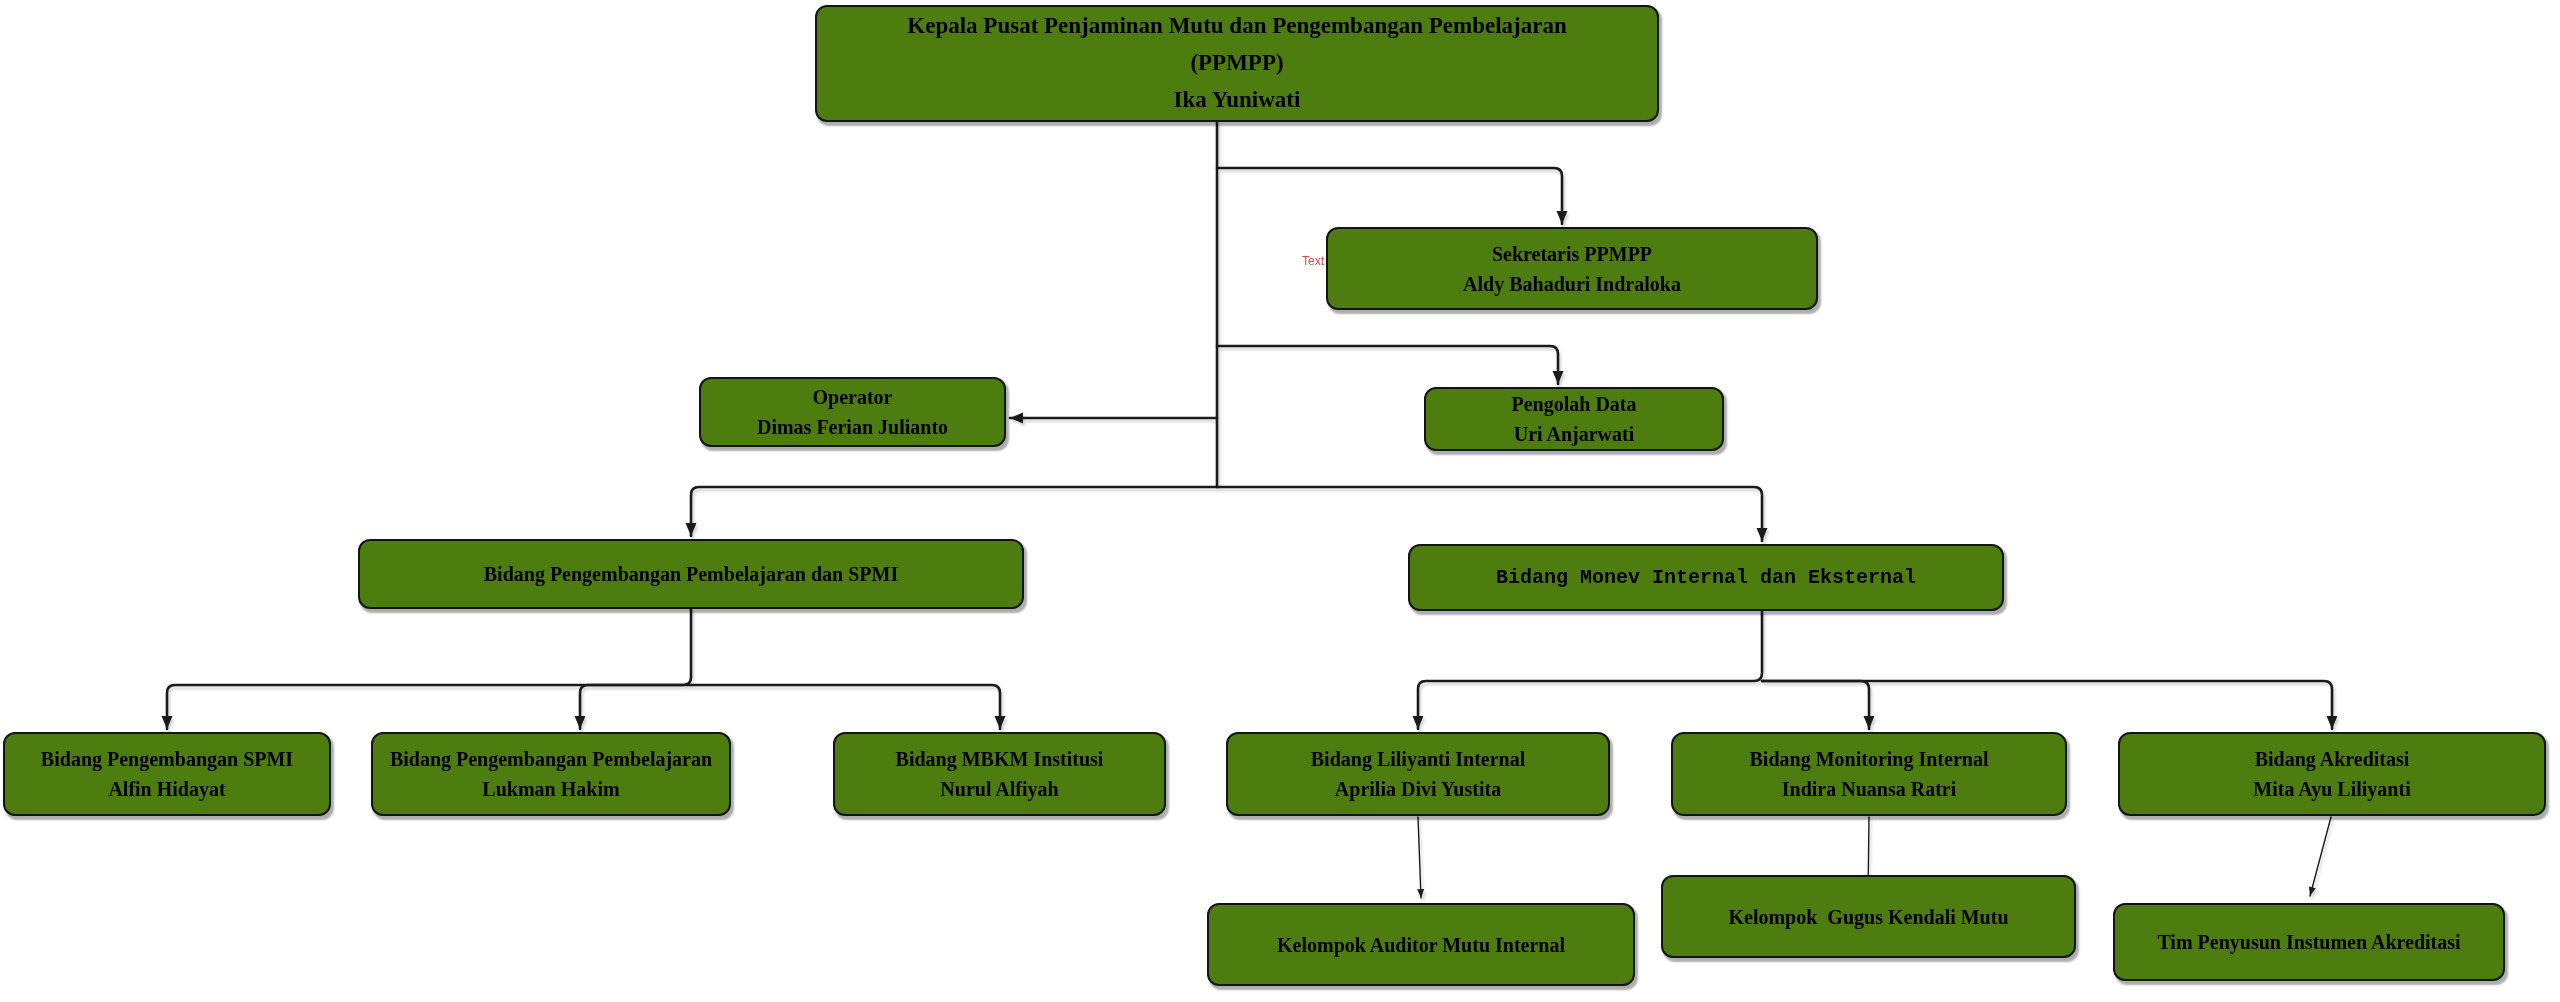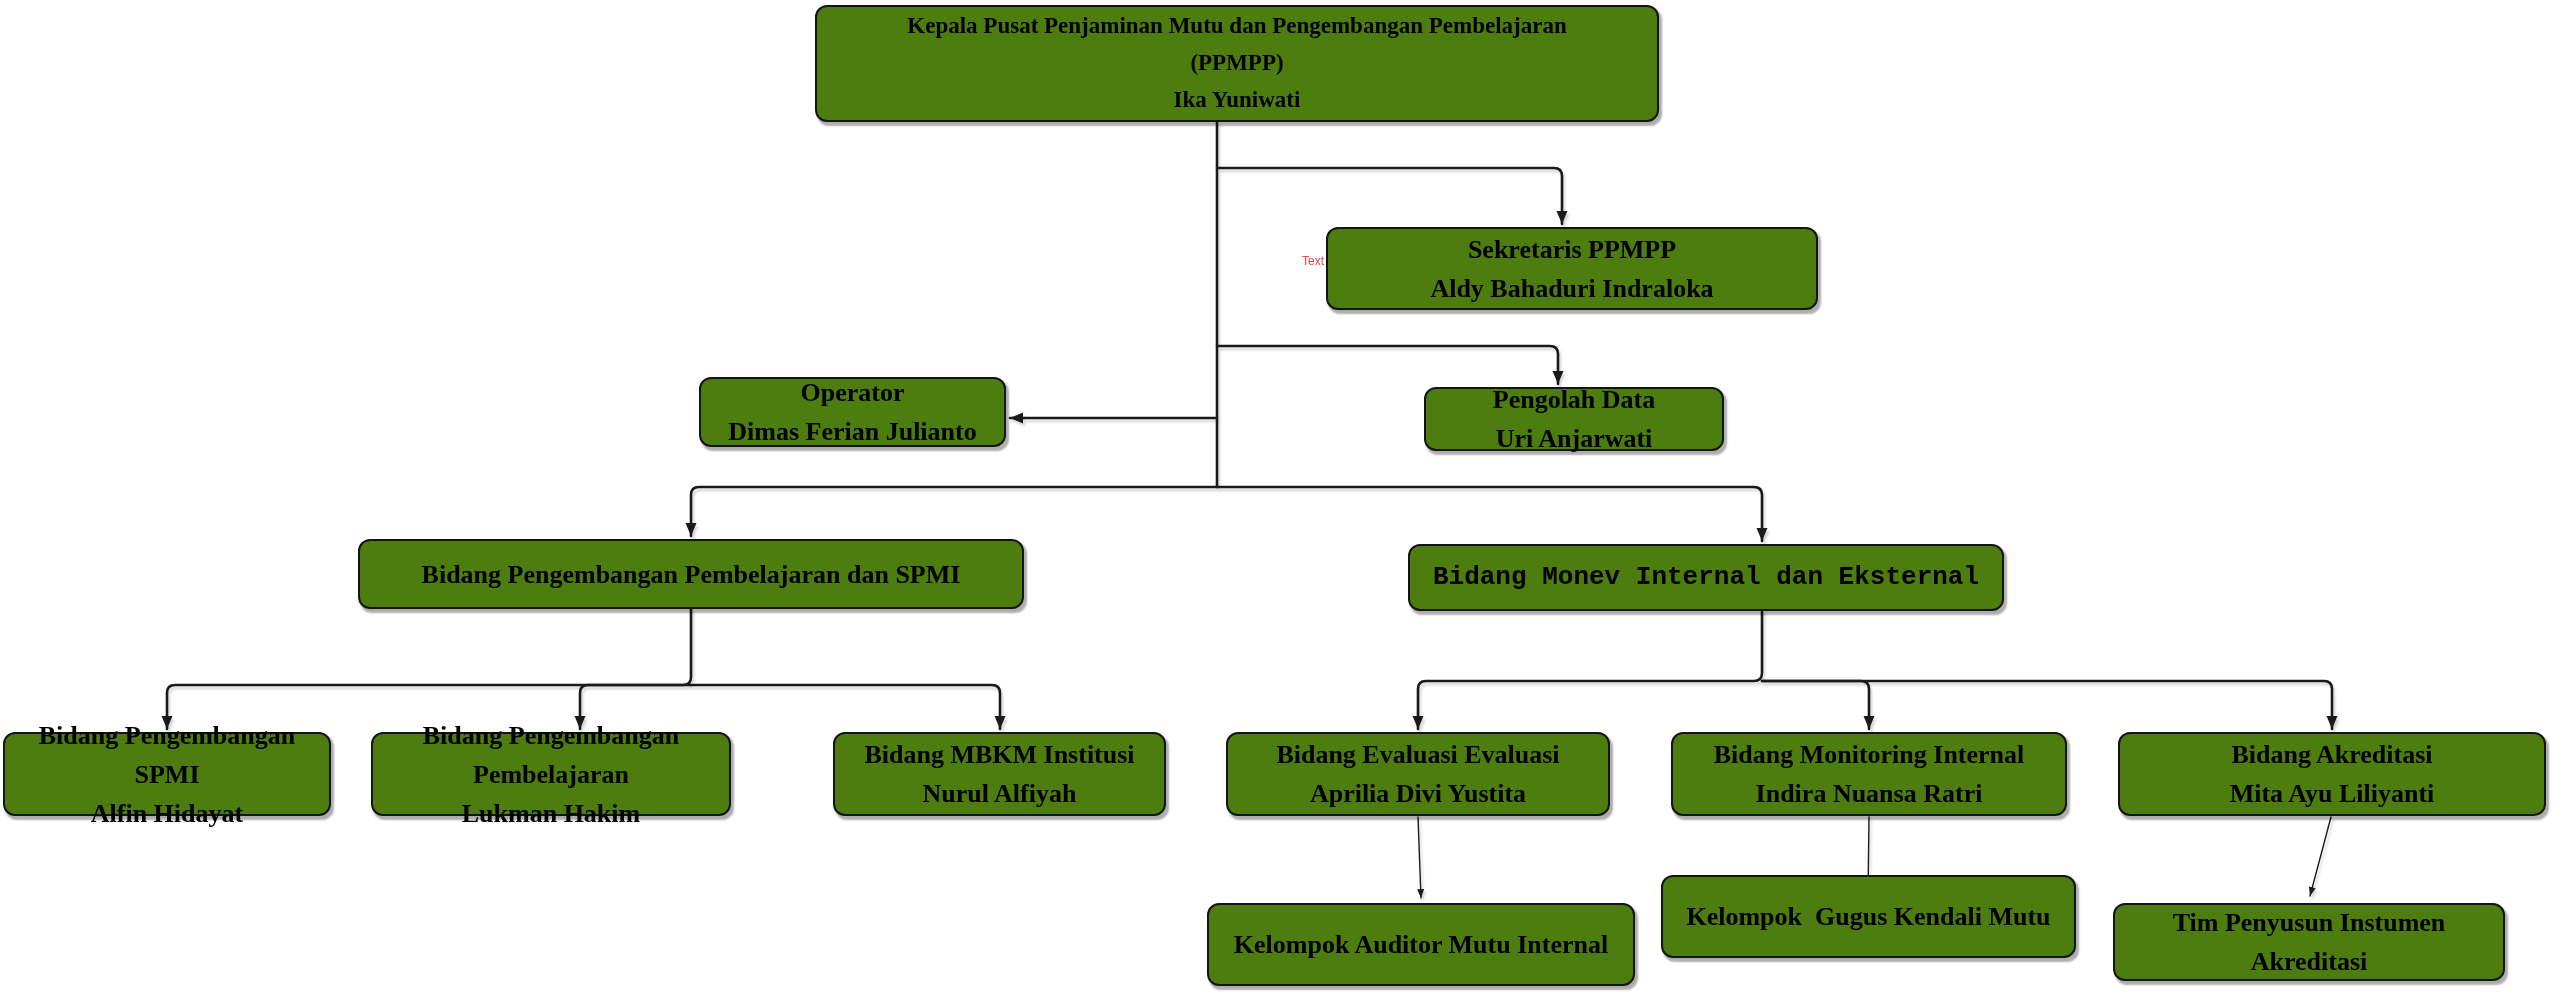--- a/index.html
+++ b/index.html
@@ -4,21 +4,21 @@
 <style>
   html,body{margin:0;padding:0;background:#ffffff;}
   .stage{position:relative;width:2560px;height:1002px;background:#ffffff;overflow:hidden;
          font-family:"Liberation Serif","DejaVu Serif",serif;}
   .wires{position:absolute;left:0;top:0;width:2560px;height:1002px;
          filter:drop-shadow(2px 3px 1px rgba(0,0,0,0.16));}
   .node{position:absolute;box-sizing:border-box;background:#4d7c0f;border:2.5px solid #141414;
         border-radius:12px;display:flex;flex-direction:column;align-items:center;justify-content:center;
         text-align:center;color:#000;font-weight:700;
         box-shadow:2.5px 3.5px 2px rgba(0,0,0,0.32);}
-  .node .ln{white-space:pre-wrap;line-height:1.5;font-size:26px;}
+  .node .ln{white-space:pre-wrap;line-height:1.5;font-size:20px;}
   .node.big .ln{font-size:23px;line-height:1.6;}
   .edge-label{position:absolute;font-family:"Liberation Sans","DejaVu Sans",sans-serif;
         font-size:12px;color:#ef4444;text-align:right;}
 </style>
 </head>
 <body>
 
 <div class="stage">
 
   <svg class="wires" viewBox="0 0 2560 1002" xmlns="http://www.w3.org/2000/svg">
@@ -98,25 +98,25 @@
     <div class="ln">Bidang Pengembangan Pembelajaran</div>
     <div class="ln">Lukman Hakim</div>
   </div>
 
   <div class="node" style="left:833px;top:732px;width:333px;height:84px;">
     <div class="ln">Bidang MBKM Institusi</div>
     <div class="ln">Nurul Alfiyah</div>
   </div>
 
   <div class="node" style="left:1226px;top:732px;width:384px;height:84px;">
-    <div class="ln">Bidang Evaluasi Evaluasi</div>
+    <div class="ln">Bidang Liliyanti Internal</div>
     <div class="ln">Aprilia Divi Yustita</div>
   </div>
 
-  <div class="node" style="left:1671px;top:732px;width:396px;height:84px;">
+  <div class="node" style="left:1671px;top:732px;width:396px;height:84px;border-radius:13px;">
     <div class="ln">Bidang Monitoring Internal</div>
     <div class="ln">Indira Nuansa Ratri</div>
   </div>
 
   <div class="node" style="left:2118px;top:732px;width:428px;height:84px;">
     <div class="ln">Bidang Akreditasi</div>
     <div class="ln">Mita Ayu Liliyanti</div>
   </div>
 
   <div class="node" style="left:1207px;top:903px;width:428px;height:83px;">

